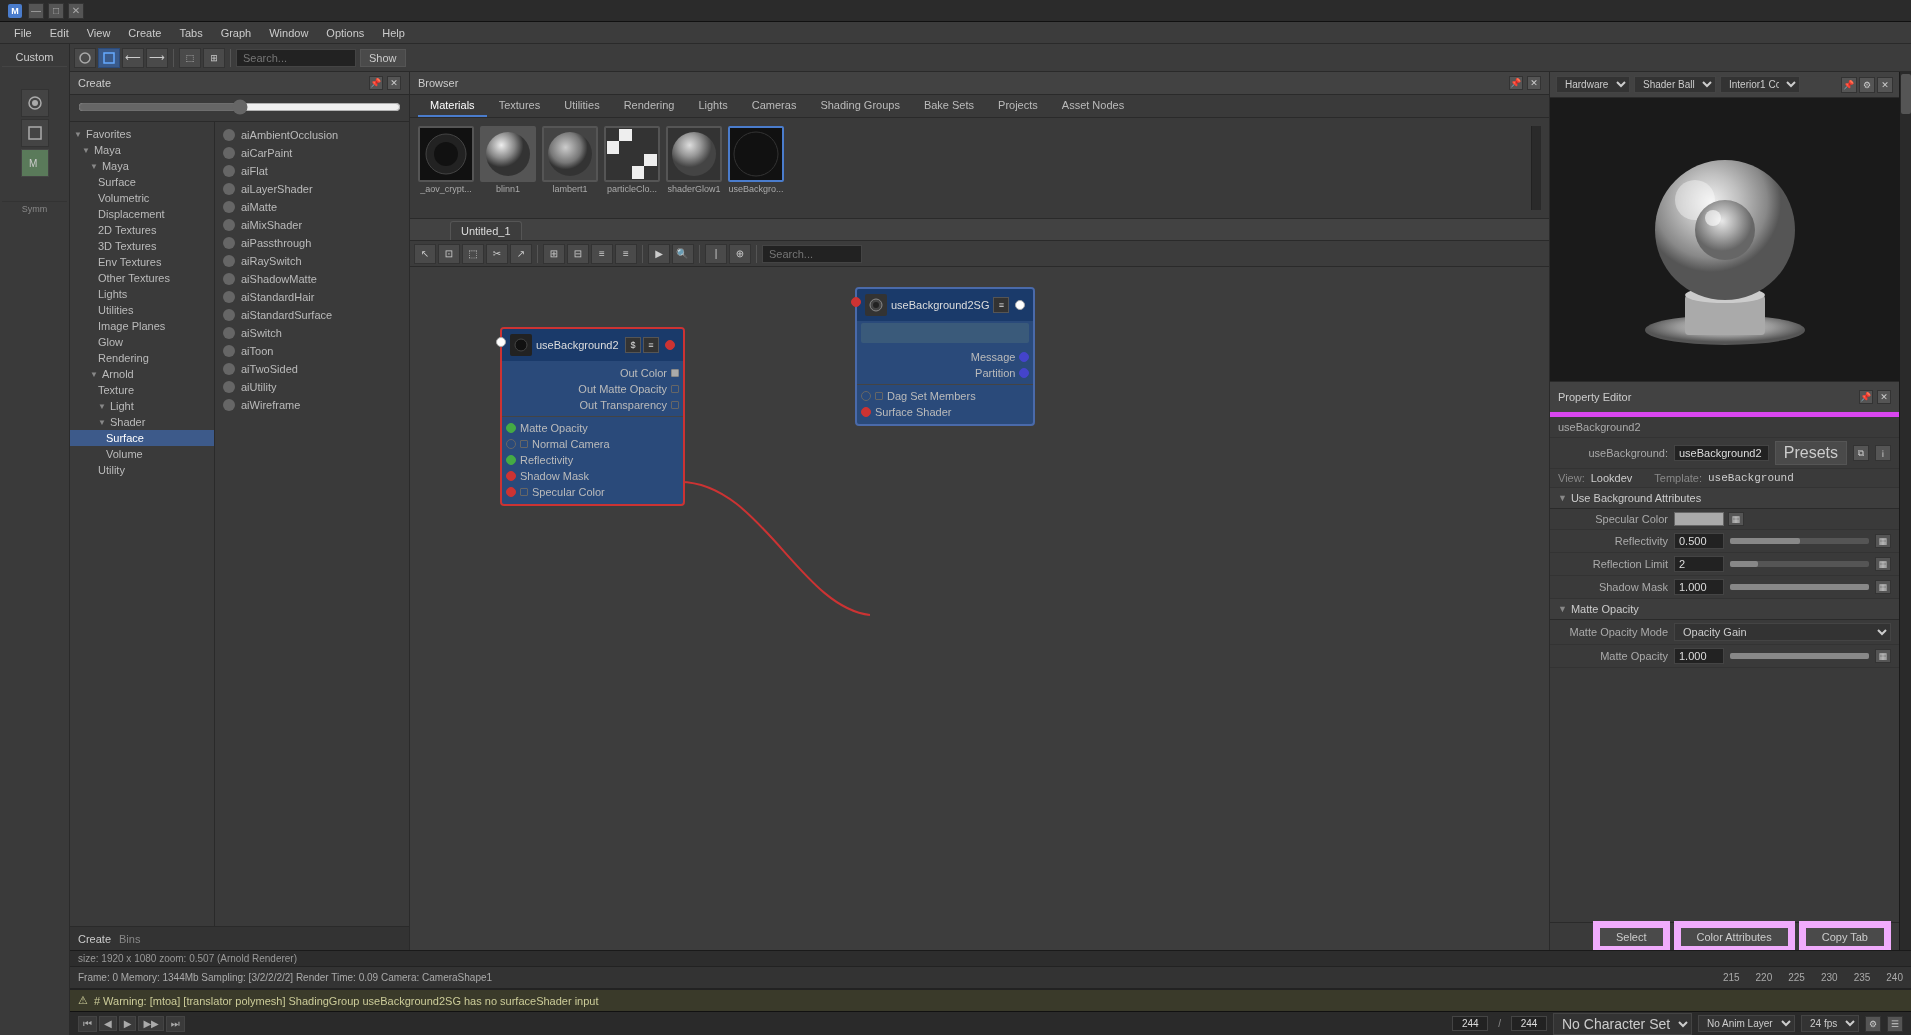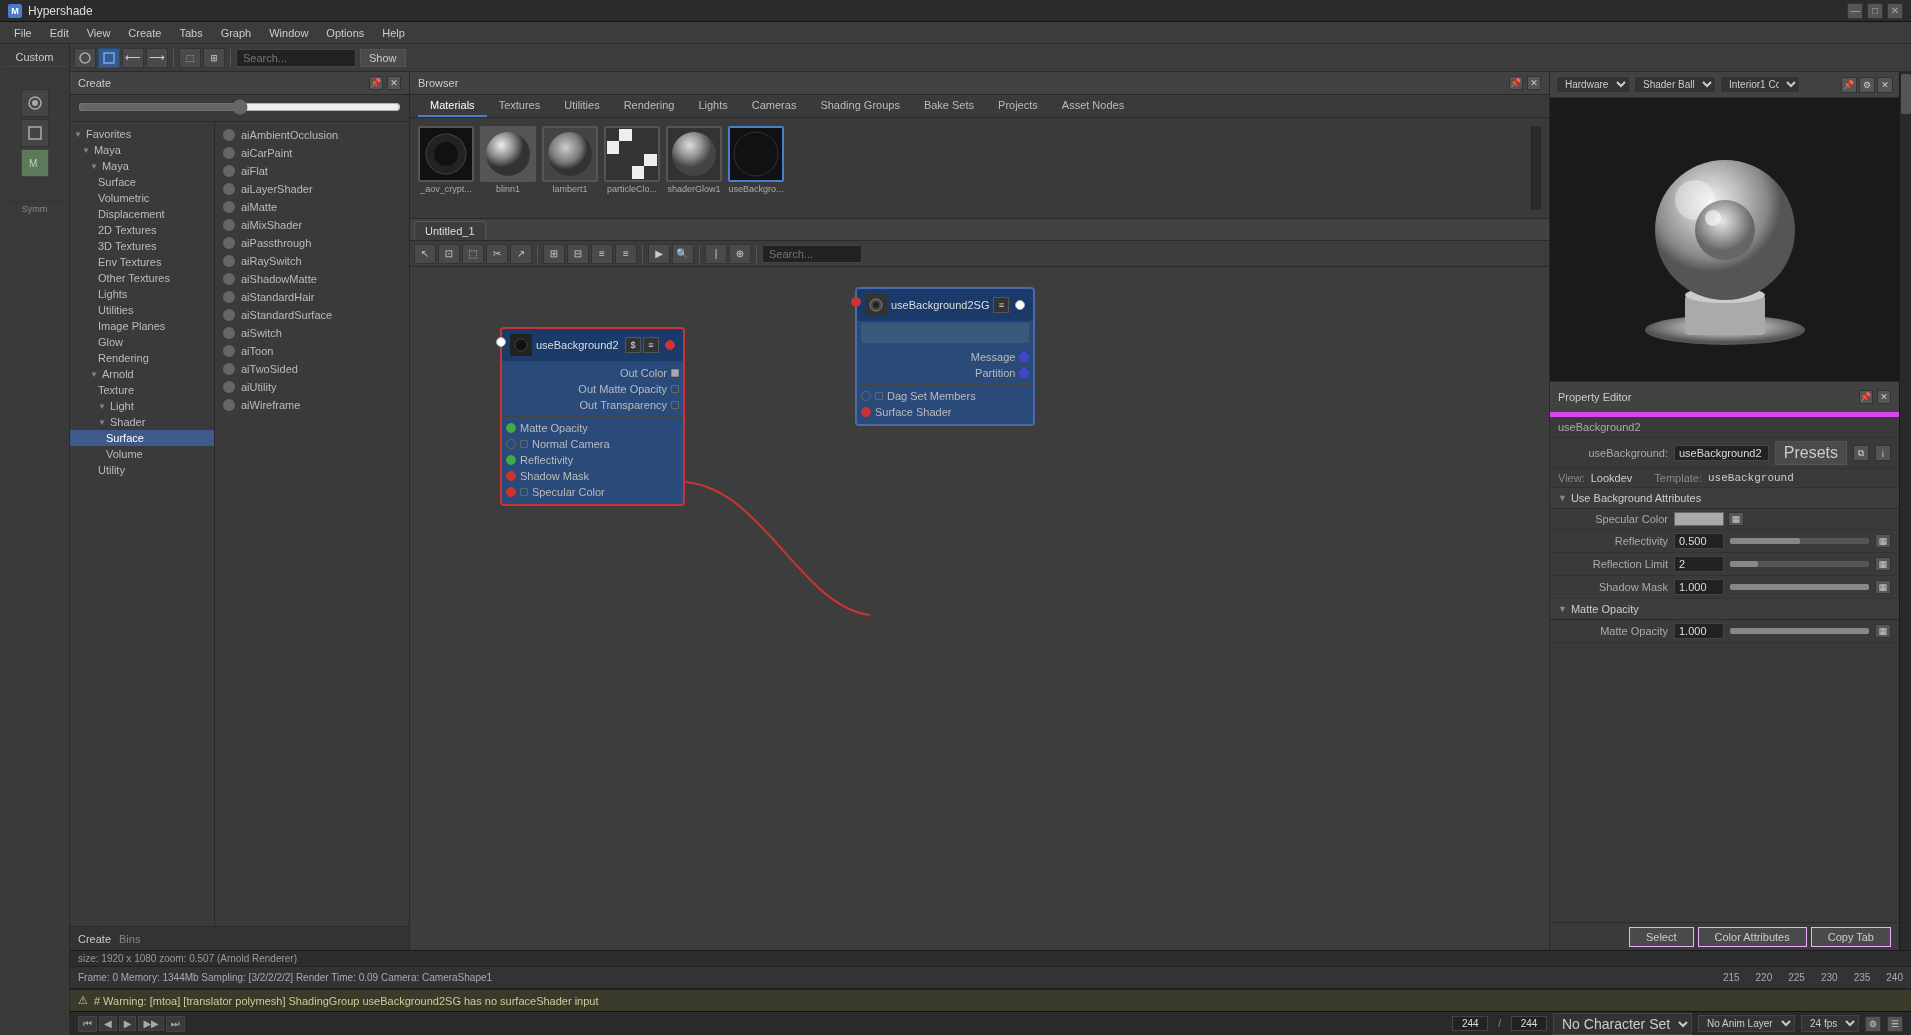--- a/index.html
+++ b/index.html
@@ -333,21 +333,21 @@
       display: flex;
       align-items: center;
       justify-content: flex-end;
       padding: 0 8px;
       gap: 4px;
       border-top: 1px solid #2a2a2a;
     }
     .action-btn {
       padding: 3px 16px;
       background: #4a4a4a;
-      border: 1px solid #f0abfc;
+      border: 7px solid #f0abfc;
       color: #ccc;
       font-size: 11px;
       cursor: pointer;
     }
 
     
     ::-webkit-scrollbar { width: 8px; height: 8px; }
     ::-webkit-scrollbar-track { background: #2a2a2a; }
     ::-webkit-scrollbar-thumb { background: #555; border-radius: 2px; }
 
@@ -388,21 +388,20 @@
       background: #aaaaaa;
       border: 1px solid #666;
       display: inline-block;
     }
   </style>
 </head>
 <body>
 
 <div id="title-bar">
   <div class="title-icon">M</div>
-  <span class="title-text">Hypershade</span>
   <div class="window-controls">
     <span>—</span>
     <span>□</span>
     <span>✕</span>
   </div>
 </div>
 
 <div id="menu-bar">
   <span class="menu-item">File</span>
   <span class="menu-item">Edit</span>
@@ -642,21 +641,21 @@
               <span class="thumb-label">useBackgro...</span>
             </div>
 
             <div style="width:10px;background:#2a2a2a;border-left:1px solid #222;margin-left:auto;align-self:stretch;"></div>
           </div>
         </div>
 
         <div style="flex:1;display:flex;flex-direction:column;background:#3a3a3a;overflow:hidden;">
 
           <div style="display:flex;background:#424242;border-bottom:1px solid #2a2a2a;padding:2px 4px 0;align-items:flex-end;">
-            <div class="graph-tab" style="background:#3d3d3d;border:1px solid #555;border-bottom:none;font-size:11px;color:#ddd;cursor:pointer;padding:3px 10px;border-radius:3px 3px 0 0;">Untitled_1</div>
+            <div class="graph-tab" style="background:#3d3d3d;border:1px solid #555;border-bottom:none;font-size:11px;color:#ddd;cursor:pointer;padding:3px 10px;border-radius:3px 3px 0 0;margin-left:36px;">Untitled_1</div>
             <div style="flex:1;"></div>
           </div>
 
           <div style="height:26px;background:#3c3c3c;display:flex;align-items:center;padding:0 4px;gap:2px;border-bottom:1px solid #2a2a2a;">
             <div class="graph-tool-btn">↖</div>
             <div class="graph-tool-btn">⊡</div>
             <div class="graph-tool-btn">⬚</div>
             <div class="graph-tool-btn">✂</div>
             <div class="graph-tool-btn">↗</div>
             <div class="toolbar-sep"></div>
@@ -914,20 +913,26 @@
               <div style="height:100%;width:100%;background:#888;border-radius:2px;"></div>
             </div>
             <div style="width:16px;height:14px;background:#555;border:1px solid #333;cursor:pointer;display:flex;align-items:center;justify-content:center;font-size:9px;">▦</div>
           </div>
 
           <div class="section-header" style="flex-shrink:0;">
             <span class="section-arrow">▼</span>
             <span>Matte Opacity</span>
           </div>
 
+          <div class="prop-row" style="flex-shrink:0;">
+            <span class="prop-label">Matte Opacity Mode</span>
+            <select class="dropdown-sel" style="flex:1;">
+              <option>Opacity Gain</option>
+            </select>
+          </div>
 
           <div class="prop-row" style="flex-shrink:0;">
             <span class="prop-label">Matte Opacity</span>
             <input class="prop-input" type="text" value="1.000" style="width: 50px;">
             <div style="flex:1;height:6px;background:#555;border-radius:2px;position:relative;">
               <div style="height:100%;width:100%;background:#888;border-radius:2px;"></div>
             </div>
             <div style="width:16px;height:14px;background:#555;border:1px solid #333;cursor:pointer;display:flex;align-items:center;justify-content:center;font-size:9px;">▦</div>
           </div>
         </div>

